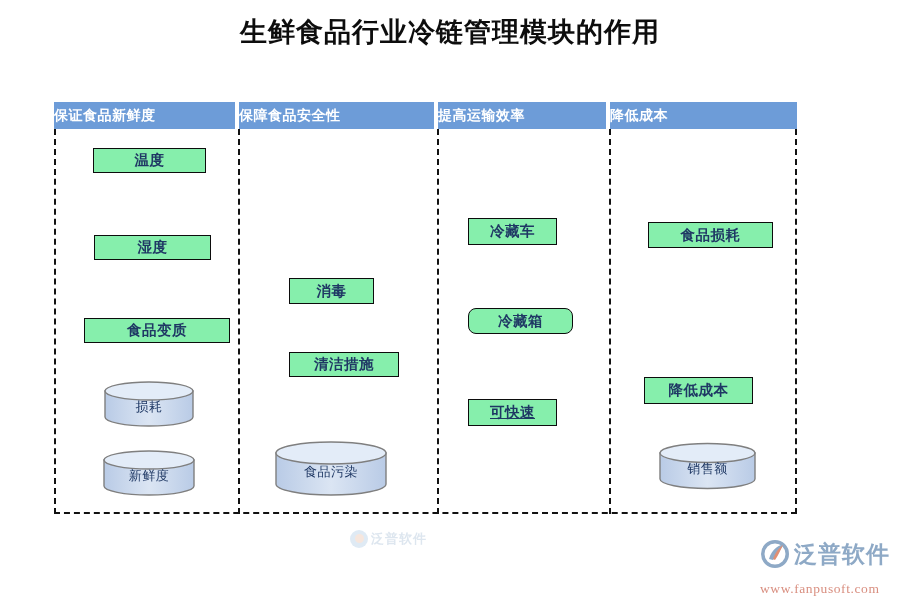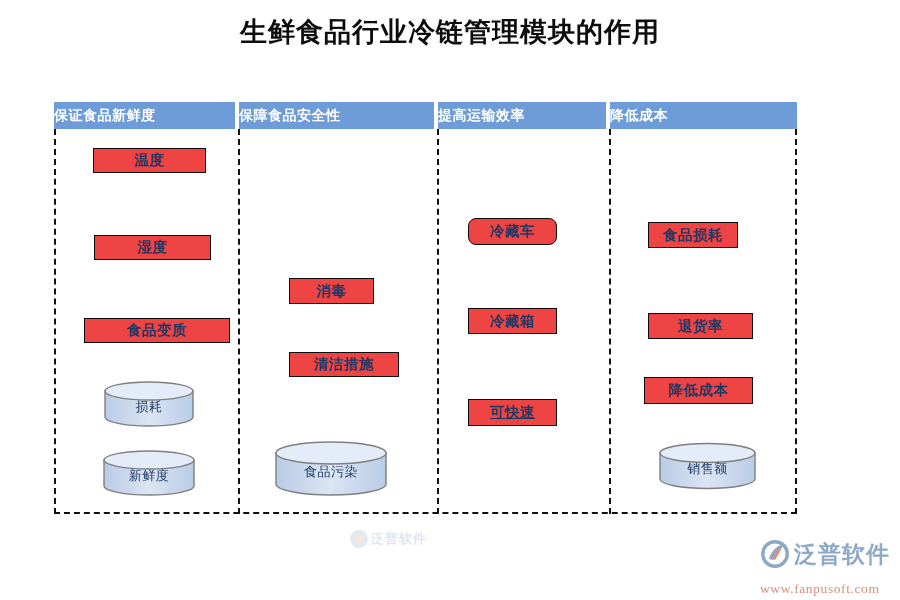--- a/index.html
+++ b/index.html
@@ -83,21 +83,21 @@
     height: 385px;
     border-left: 2px dashed #111111;
   }
   .divider.d1 { left: 184px; }
   .divider.d2 { left: 383px; }
   .divider.d3 { left: 555px; }
 
   
   .node-box {
     position: absolute;
-    background: #ef4444;
+    background: #86efac;
     border: 1.5px solid #0c0c0c;
     color: #1f3864;
     font-size: 14.5px;
     font-weight: bold;
     text-align: center;
     box-sizing: border-box;
     display: flex;
     align-items: center;
     justify-content: center;
     letter-spacing: 0.5px;
@@ -259,29 +259,28 @@
   </div>
 
   <div class="cylinder" style="left:220px; top:339px; width:114px; height:55px;">
     <svg width="114" height="55" viewBox="0 0 114 55" xmlns="http://www.w3.org/2000/svg">
       <path d="M2,12 L2,43 A55,11 0 0,0 112,43 L112,12 Z" fill="url(#cg1)" stroke="#7f7f7f" stroke-width="1.4"></path>
       <ellipse cx="57" cy="12" rx="55" ry="11" fill="#e3ecf8" stroke="#7f7f7f" stroke-width="1.4"></ellipse>
     </svg>
     <div class="cyl-label">食品污染</div>
   </div>
 
-  <div class="node-box" style="left:414px; top:116px; width:89px;  height:27px;border-radius:8px;">冷藏车</div>
-
-  <div class="node-box" style="left:414px; top:206px; width:89px;  height:26px;">冷藏箱</div>
+  <div class="node-box" style="left:414px; top:116px; width:89px;  height:27px;">冷藏车</div>
+
+  <div class="node-box" style="left:414px; top:206px; width:105px;  height:26px;border-radius:8px;">冷藏箱</div>
 
   <div class="node-box" style="left:414px; top:297px; width:89px;  height:27px;text-decoration:underline;">可快速</div>
 
-  <div class="node-box" style="left:594px; top:120px; width:90px; height:26px;">食品损耗</div>
-
-  <div class="node-box" style="left:594px; top:211px; width:105px; height:26px;">退货率</div>
+  <div class="node-box" style="left:594px; top:120px; width:125px; height:26px;">食品损耗</div>
+
 
   <div class="node-box" style="left:590px; top:275px; width:109px; height:27px;">降低成本</div>
 
   <div class="cylinder" style="left:604px; top:340px; width:99px; height:48px;">
     <svg width="99" height="48" viewBox="0 0 99 48" xmlns="http://www.w3.org/2000/svg">
       <path d="M2,11 L2,37 A47.5,9.5 0 0,0 97,37 L97,11 Z" fill="url(#cg1)" stroke="#7f7f7f" stroke-width="1.4"></path>
       <ellipse cx="49.5" cy="11" rx="47.5" ry="9.5" fill="#e3ecf8" stroke="#7f7f7f" stroke-width="1.4"></ellipse>
     </svg>
     <div class="cyl-label">销售额</div>
   </div>

